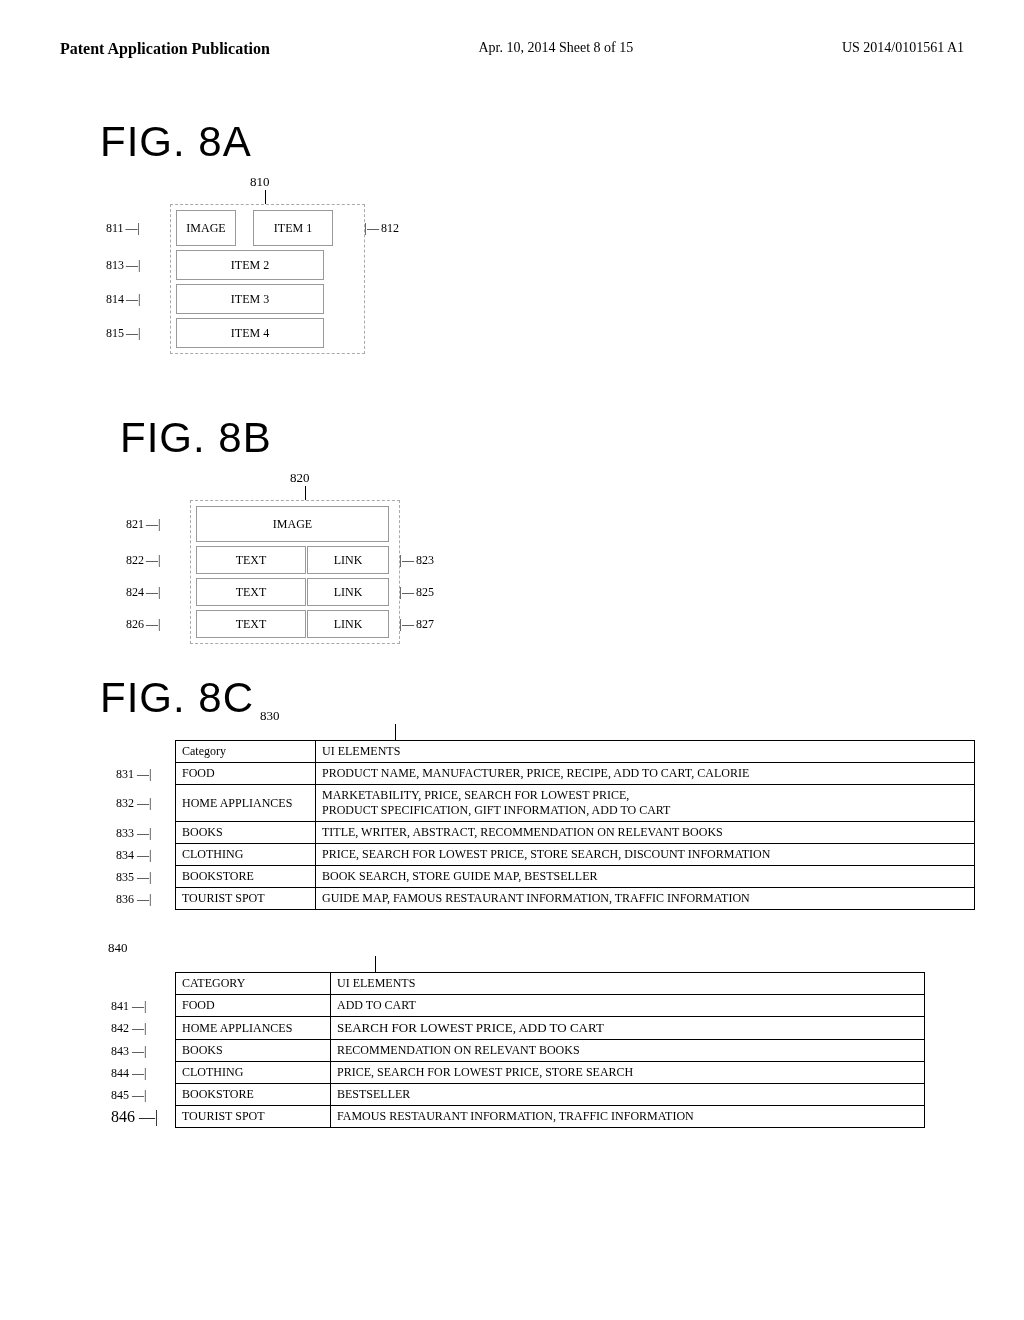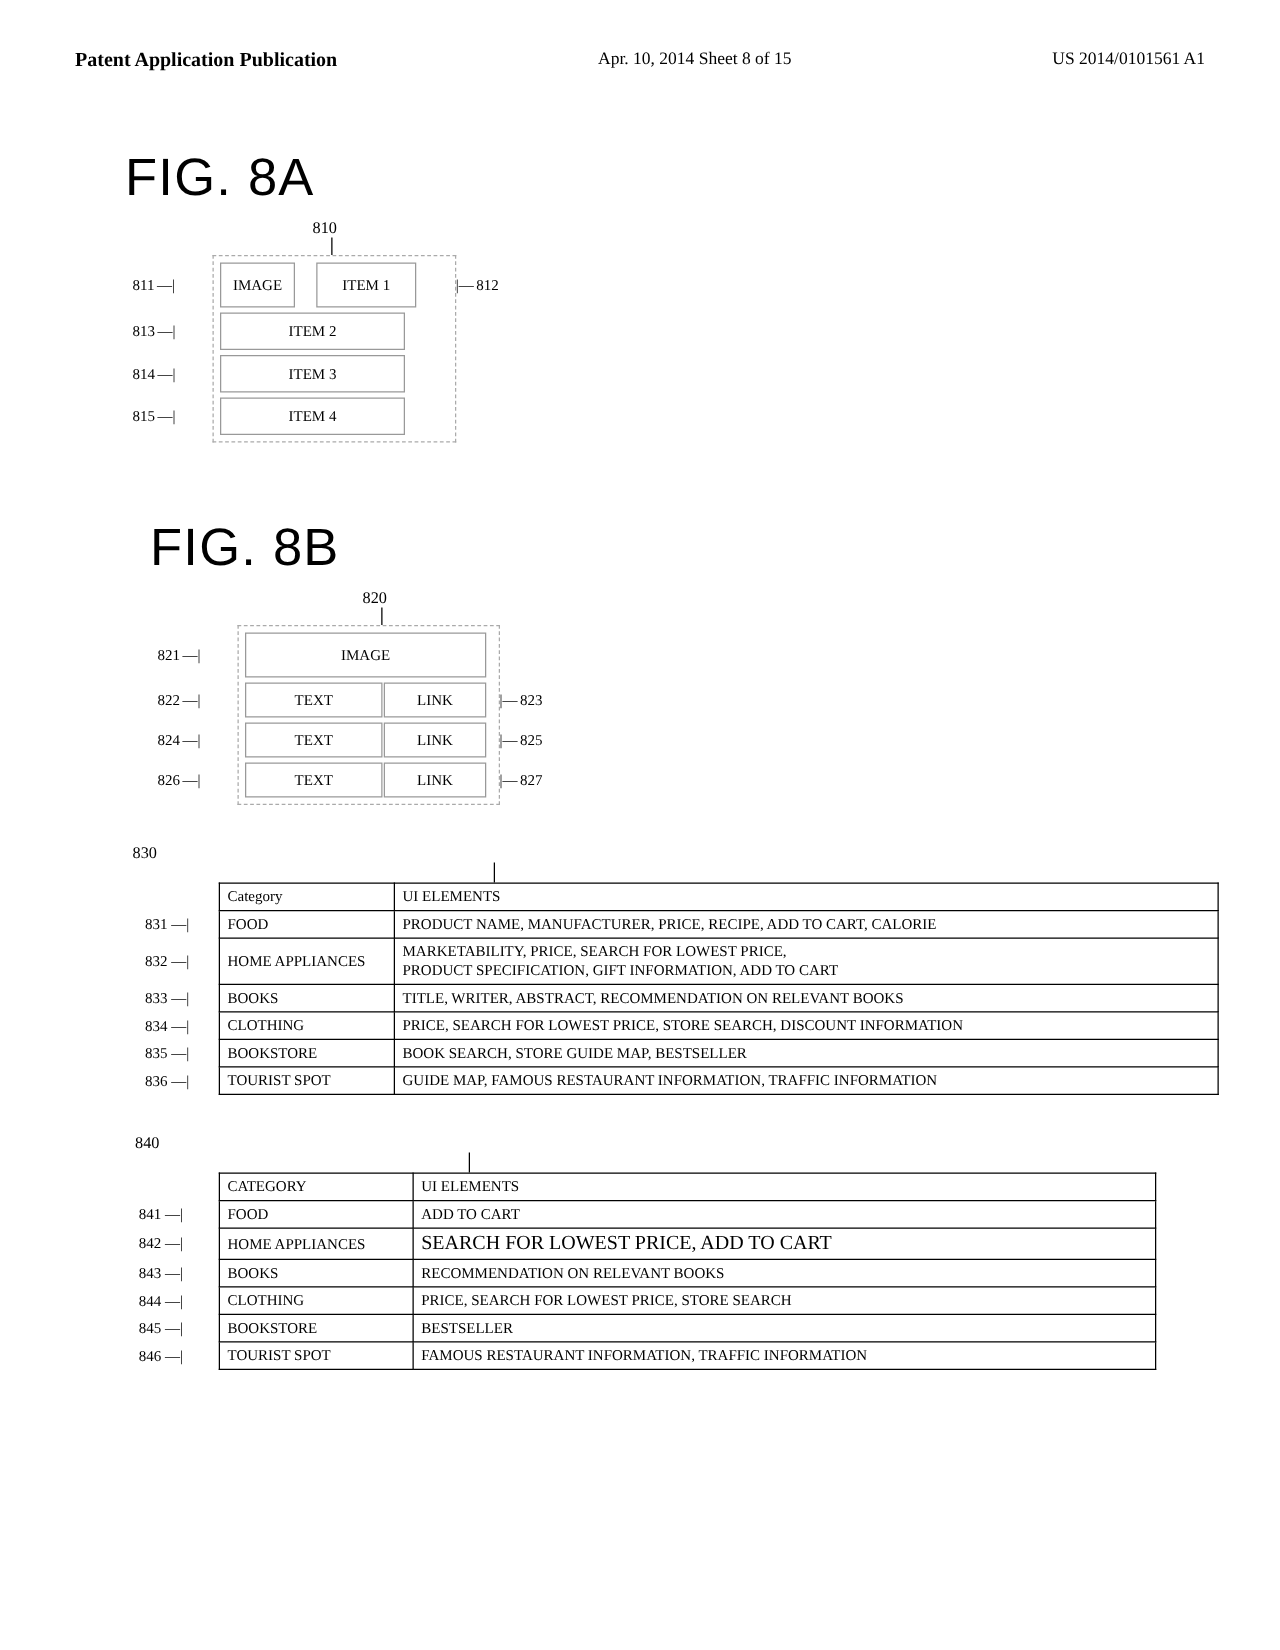--- a/index.html
+++ b/index.html
@@ -312,20 +312,21 @@
           </div>
 
         </div>
       </div>
     </div>
 
   </div>
 
   <div class="fig-8c-section">
     <div class="fig-8c-label-row">
+      <div class="fig-label">FIG.  8C</div>
       <div class="fig-label-830">830</div>
 
     </div>
 
     <div style="position:relative; margin-left:75px;">
 
       <div style="position:absolute; top:-16px; left:220px; width:1px; height:16px; background:#000;"></div>
 
       <table class="fig-8c-table">
         <thead>
@@ -379,36 +380,36 @@
             <td style="font-size:12px;">UI ELEMENTS</td>
           </tr>
         </thead>
         <tbody id="fig8d-tbody">
         <tr>
               <td style="font-size: 12px; position: relative;">FOOD<div style="position: absolute; left: -65px; top: 50%; transform: translateY(-50%); font-size: 12px; white-space: nowrap; display: flex; align-items: center;">841 —|</div></td>
               <td style="font-size: 12px;">ADD TO CART</td>
             </tr>
             <tr>
               <td style="font-size: 12px; position: relative;">HOME APPLIANCES<div style="position: absolute; left: -65px; top: 50%; transform: translateY(-50%); font-size: 12px; white-space: nowrap; display: flex; align-items: center;">842 —|</div></td>
-              <td style="font-size: 16px;">SEARCH FOR LOWEST PRICE, ADD TO CART</td>
+              <td style="font-size: 13px;">SEARCH FOR LOWEST PRICE, ADD TO CART</td>
             </tr>
             <tr>
               <td style="font-size: 12px; position: relative;">BOOKS<div style="position: absolute; left: -65px; top: 50%; transform: translateY(-50%); font-size: 12px; white-space: nowrap; display: flex; align-items: center;">843 —|</div></td>
               <td style="font-size: 12px;">RECOMMENDATION ON RELEVANT BOOKS</td>
             </tr>
             <tr>
               <td style="font-size: 12px; position: relative;">CLOTHING<div style="position: absolute; left: -65px; top: 50%; transform: translateY(-50%); font-size: 12px; white-space: nowrap; display: flex; align-items: center;">844 —|</div></td>
               <td style="font-size: 12px;">PRICE, SEARCH FOR LOWEST PRICE, STORE SEARCH</td>
             </tr>
             <tr>
               <td style="font-size: 12px; position: relative;">BOOKSTORE<div style="position: absolute; left: -65px; top: 50%; transform: translateY(-50%); font-size: 12px; white-space: nowrap; display: flex; align-items: center;">845 —|</div></td>
               <td style="font-size: 12px;">BESTSELLER</td>
             </tr>
             <tr>
-              <td style="font-size: 12px; position: relative;">TOURIST SPOT<div style="position: absolute; left: -65px; top: 50%; transform: translateY(-50%); font-size: 12px; white-space: nowrap; display: flex; align-items: center;">846 —|</div></td>
+              <td style="font-size: 12px; position: relative;">TOURIST SPOT<div style="position: absolute; left: -65px; top: 50%; transform: translateY(-50%); font-size: 16px; white-space: nowrap; display: flex; align-items: center;">846 —|</div></td>
               <td style="font-size: 12px;">FAMOUS RESTAURANT INFORMATION, TRAFFIC INFORMATION</td>
             </tr>
           </tbody>
       </table>
     </div>
   </div>
 
 </div>
 
 </body></html>

